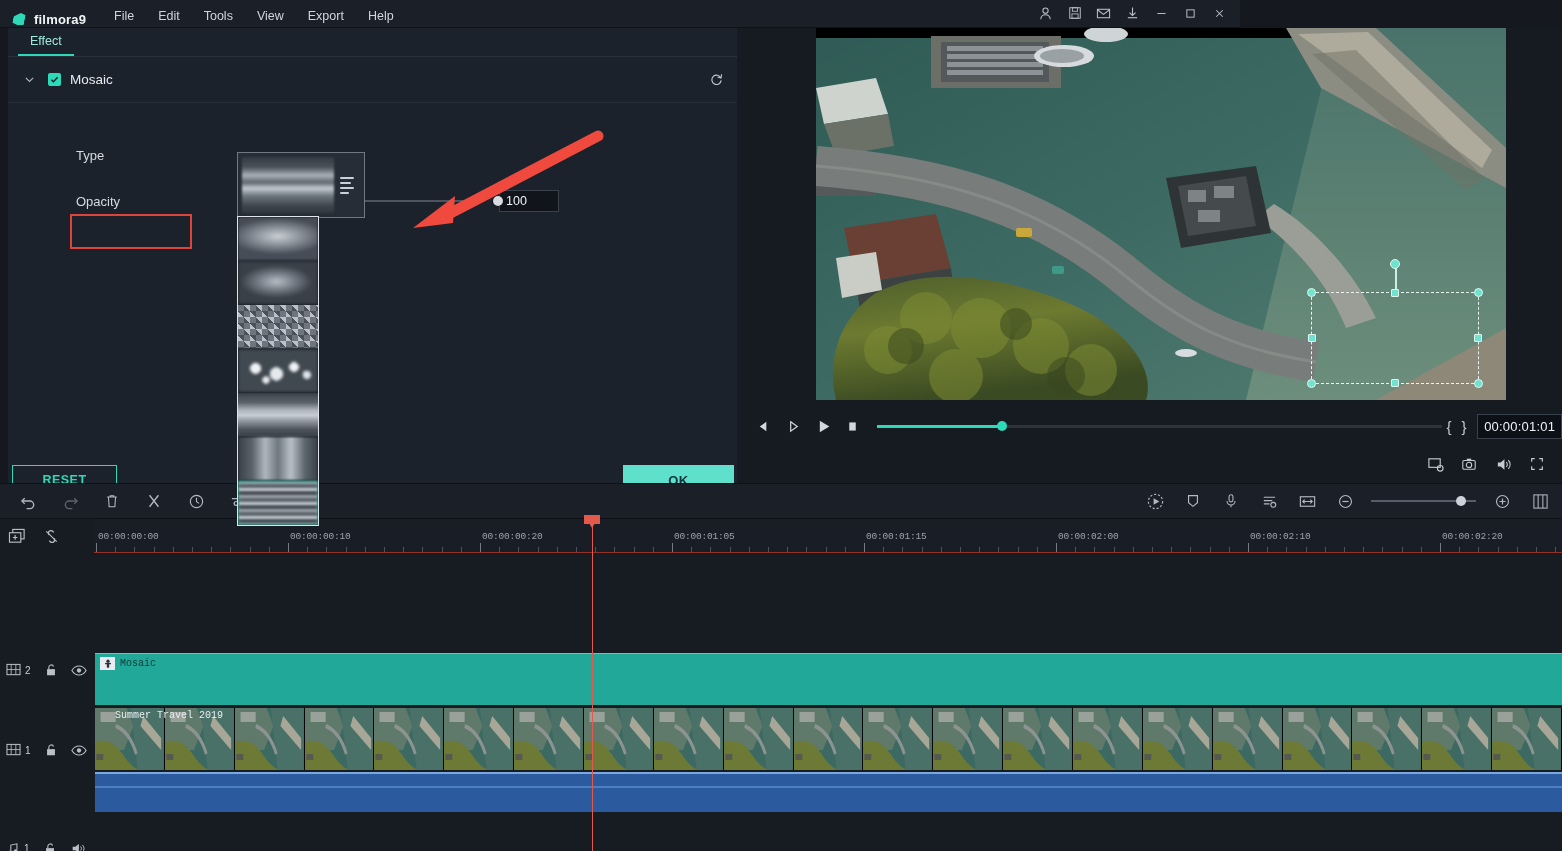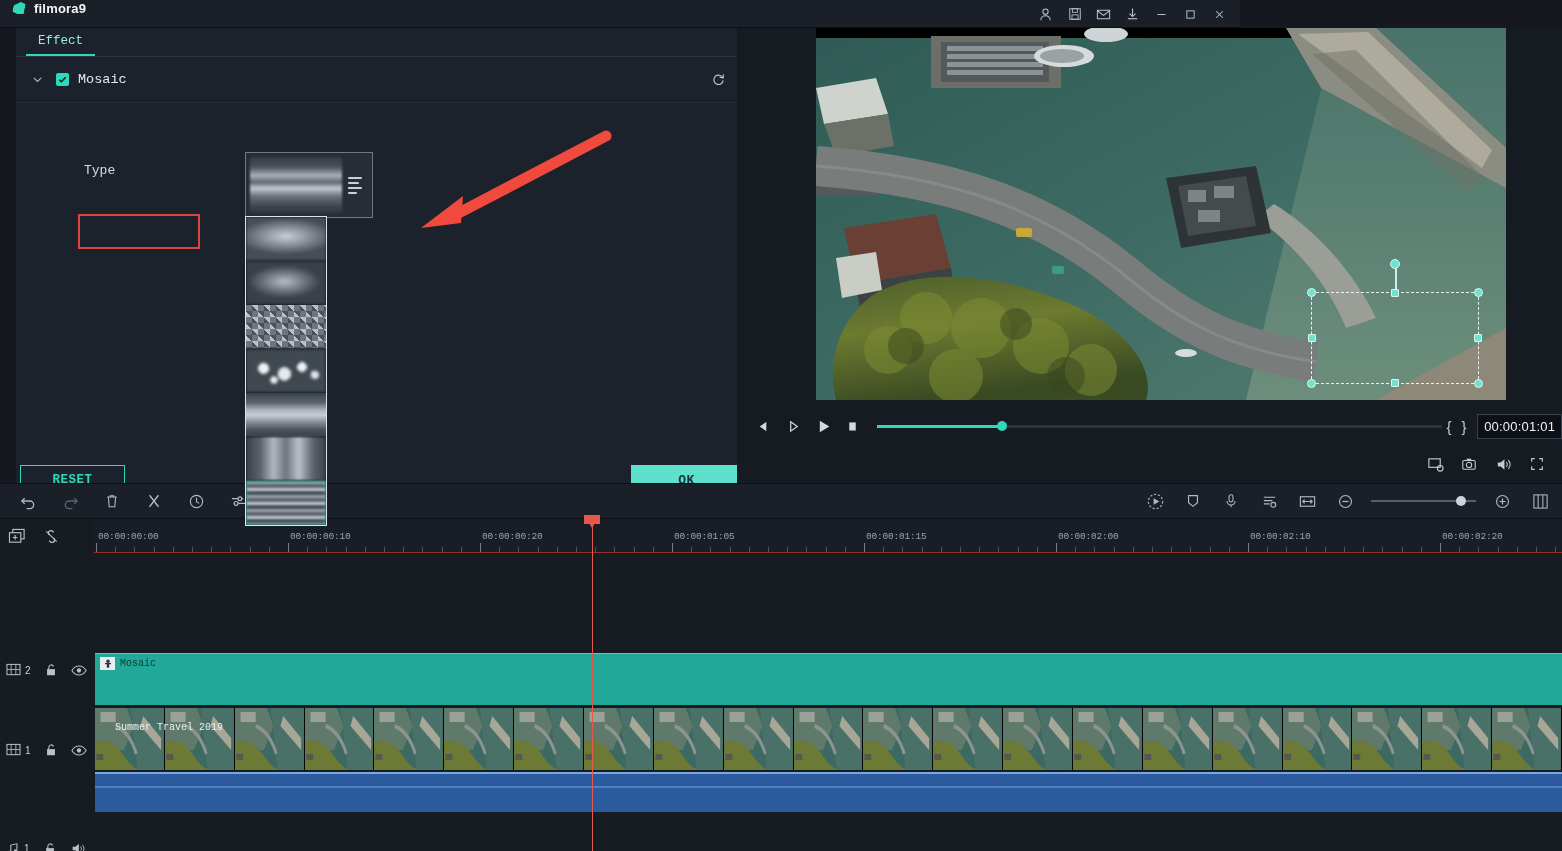--- a/index.html
+++ b/index.html
@@ -8,21 +8,21 @@
     background: #15191f;
     font-family: "Liberation Sans", sans-serif;
     color: #c8cdd4;
     overflow: hidden;
   }
   #app { position: relative; width: 1562px; height: 851px; }
 
   
   .titlebar {
     position: absolute; top: 0; left: 0; width: 1240px; height: 28px;
-    background: #1b2028; display: flex; align-items: flex-start;
+    background: #1b2028; display: flex; align-items: flex-end;
     border-bottom: 1px solid #0e1116;
   }
   .logo-wrap { display: flex; align-items: center; gap: 6px; padding-left: 12px; width: 96px; }
   .logo-mark { width: 16px; height: 16px; position: relative; }
   .logo-mark:before {
     content: ""; position: absolute; left: 1px; top: 2px;
     width: 12px; height: 12px; background: #2dd9b8;
     transform: skewX(-12deg);
     clip-path: polygon(0 30%, 55% 0, 100% 18%, 100% 100%, 45% 100%, 0 80%);
   }
@@ -39,22 +39,22 @@
     margin-left: auto; display: flex; align-items: center; height: 28px;
     padding-right: 6px; position: relative; z-index: 3;
   }
   .tb-icon {
     width: 29px; height: 28px; display: flex; align-items: center; justify-content: center;
     color: #b9c0c9; cursor: default;
   }
 
   
   .effect-panel {
-    position: absolute; left: 16px; top: 28px; width: 737px; height: 455px;
-    background: #1c222b; border-right: 7px solid #0369a1; font-family: Liberation Mono, monospace;
+    position: absolute; left: 8px; top: 28px; width: 737px; height: 455px;
+    background: #1c222b; border-right: 1px solid #0369a1;
   }
   .tabrow { height: 29px; border-bottom: 1px solid #2b323c; display: flex; align-items: flex-end; }
   .tab {
     font-size: 12.5px; color: #9fe9dc; padding: 0 12px 6px 12px; margin-left: 10px;
     border-bottom: 2px solid #2dd9b8; cursor: default;
   }
   .eff-header {
     height: 46px; display: flex; align-items: center; padding: 0 20px 0 14px;
     border-bottom: 1px solid #262d37;
   }
@@ -66,21 +66,21 @@
     width: 13px; height: 13px; background: #2dd9b8; border-radius: 2px;
     margin-left: 12px; display: flex; align-items: center; justify-content: center;
     cursor: default;
   }
   .eff-check svg { display: block; }
   .eff-title { font-size: 13.5px; color: #e6eaef; margin-left: 9px; }
   .reset-circle { margin-left: auto; color: #c3cad2; cursor: default; display:flex; }
 
   
   .rows { position: absolute; top: 104px; left: 0; width: 737px; }
-  .prow { display: flex; align-items: flex-end; height: 46px; padding-left: 68px; }
+  .prow { display: flex; align-items: center; height: 46px; padding-left: 68px; }
   .prow-label { font-size: 13px; color: #d6dbe1; width: 160px; flex: none; }
 
   
   .hl-box {
     position: absolute; left: 62px; top: 186px; width: 122px; height: 35px;
     border: 2px solid #e0433a; pointer-events: none;
   }
 
   
   .slider { position: relative; width: 222px; height: 14px; margin-left: 8px; cursor: pointer; }
@@ -273,20 +273,28 @@
 </head>
 <body>
 
 <div id="app">
 
   <div class="titlebar">
     <div class="logo-wrap">
       <span class="logo-mark"></span>
       <span class="logo-text">filmora9</span>
     </div>
+    <div class="menubar">
+      <div class="menu-item">File</div>
+      <div class="menu-item">Edit</div>
+      <div class="menu-item">Tools</div>
+      <div class="menu-item">View</div>
+      <div class="menu-item">Export</div>
+      <div class="menu-item">Help</div>
+    </div>
     <div class="titlebar-right">
       <div class="tb-icon">
         <svg width="15" height="15" viewBox="0 0 16 16">
             <circle cx="8" cy="5" r="2.8" fill="none" stroke="currentColor" stroke-width="1.1"></circle>
             <path d="M3 14c0-3 2.3-4.6 5-4.6S13 11 13 14" fill="none" stroke="currentColor" stroke-width="1.1"></path>
           </svg>
       </div>
       <div class="tb-icon">
         <svg width="14" height="14" viewBox="0 0 16 16">
             <rect x="2" y="2" width="12" height="12" fill="none" stroke="currentColor" stroke-width="1.1"></rect>
@@ -349,20 +357,28 @@
       </span>
     </div>
 
     <div class="rows">
 
       <div class="prow">
         <div class="prow-label">Type</div>
       </div>
 
 
+      <div class="prow">
+        <div class="prow-label">Opacity</div>
+        <div class="slider">
+          <div class="track"></div>
+          <div class="knob" style="left:112%"></div>
+        </div>
+        <div class="numbox">100</div>
+      </div>
     </div>
 
     <div class="hl-box"></div>
 
     <div class="type-box">
       <div class="thumb tm-main"></div>
       <div class="type-hamb">
           <i></i>
           <i></i>
           <i></i>
@@ -1080,21 +1096,21 @@
     <path d="M0 0h46l10 18-14 24H0z" fill="#5f7a6b"></path>
     <path d="M52 0h48v62H62z" fill="#4a7168"></path>
     <path d="M0 34c18-4 30 2 40 12 8 8 14 13 24 16H0z" fill="#6c7a36"></path>
     <path d="M8 4h22v10H8z" fill="#9aa09a"></path>
     <path d="M30 18c14 4 24 14 30 28" stroke="#8d9390" stroke-width="4" fill="none"></path>
     <path d="M70 8l26 22v12L66 18z" fill="#a8a797"></path>
     <rect x="2" y="46" width="10" height="6" fill="#55594f"></rect>
   </svg>
             </div>
           </div>
-        <span class="cl-name light" style="position:absolute;left:20px;top:14px;z-index:3">Summer Travel 2019</span>
+        <span class="cl-name light" style="position:absolute;left:20px;top:2px;z-index:3">Summer Travel 2019</span>
       </div>
 
       <div class="clip clip-audio">
         <div class="wave"></div>
       </div>
     </div>
 
     <div class="playhead">
       <div class="tri-top"></div>
       <div class="tri"></div>

